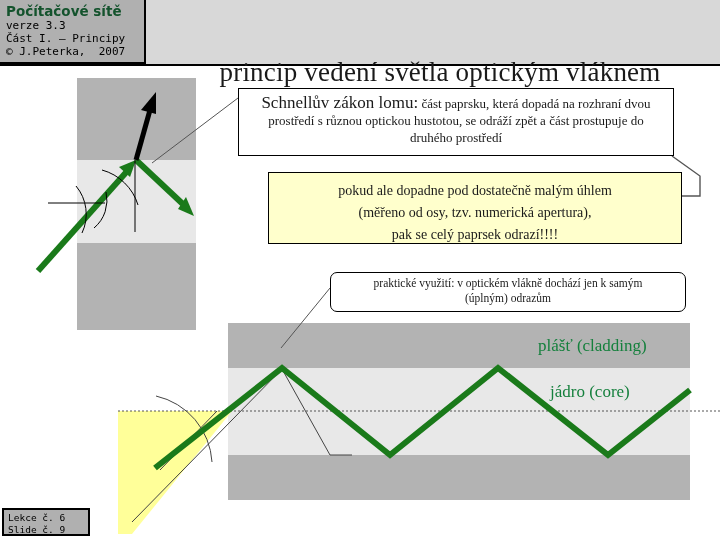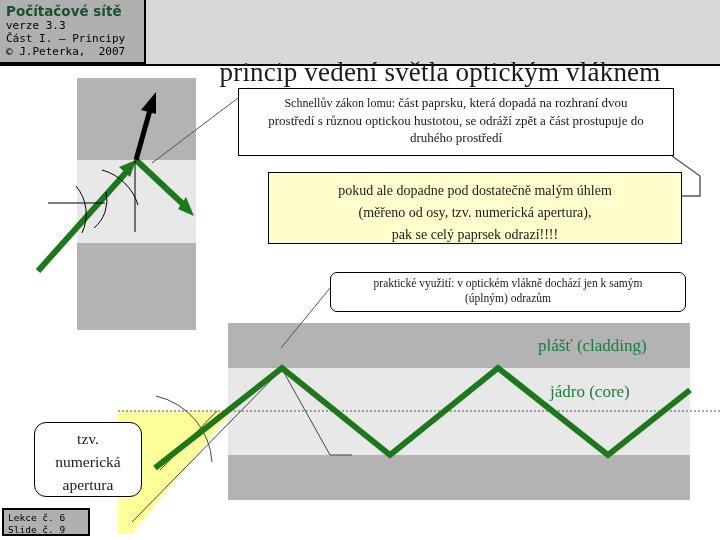--- a/index.html
+++ b/index.html
@@ -98,21 +98,21 @@
     font-family: "Liberation Serif", serif;
   }
   #box-schnell {
     left: 238px; top: 88px;
     width: 436px; height: 68px;
     padding: 5px 6px 0 6px;
     font-size: 13px;
     line-height: 17px;
   }
   #box-schnell .lead {
-    font-size: 12px;
+    font-size: 17px;
   }
   #box-yellow {
     left: 268px; top: 172px;
     width: 414px; height: 72px;
     background: #ffffcc;
     padding: 7px 6px 0 6px;
     font-size: 14px;
     line-height: 22px;
   }
   #box-practical {
@@ -229,25 +229,20 @@
     <span>pokud ale dopadne pod dostatečně malým úhlem</span><br>
     <span>(měřeno od osy, tzv. numerická apertura),</span><br>
     <span>pak se celý paprsek odrazí!!!!</span>
   </div>
 
   <div class="callout" id="box-practical">
     <span>praktické využití: v optickém vlákně dochází jen k samým</span><br>
     <span>(úplným) odrazům</span>
   </div>
 
-  <div class="callout" id="box-na">
-    <span>tzv.</span><br>
-    <span>numerická</span><br>
-    <span>apertura</span>
-  </div>
 
   <div class="fiber-label" id="label-cladding">plášť (cladding)</div>
   <div class="fiber-label" id="label-core">jádro (core)</div>
 
   <div id="footer-box">
     <div class="footer-line">Lekce č. 6</div>
     <div class="footer-line">Slide č. 9</div>
   </div>
 
 </div>

